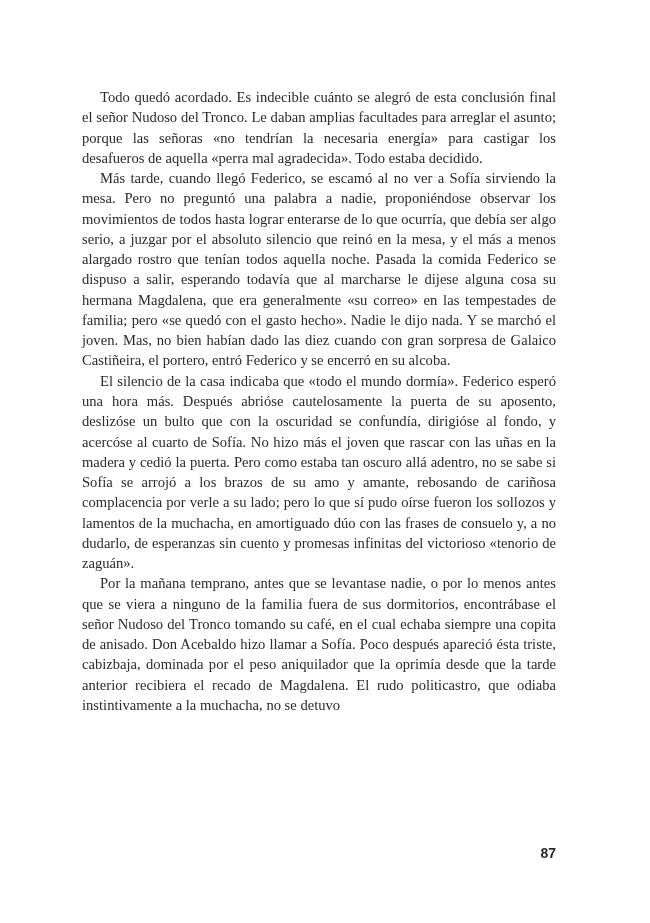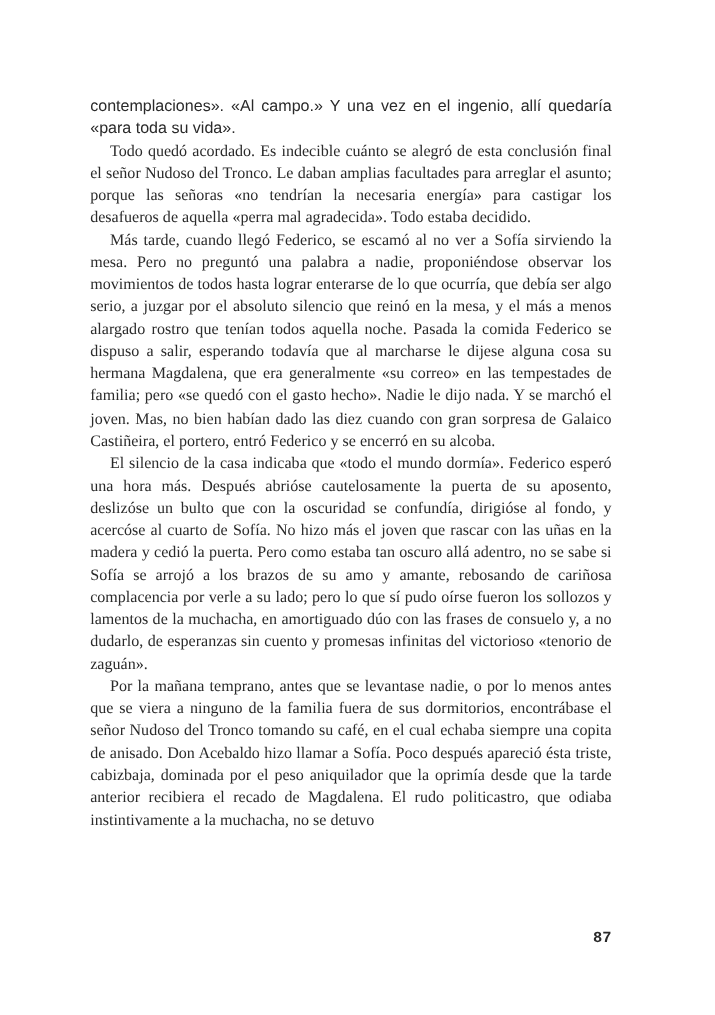--- a/index.html
+++ b/index.html
@@ -17,30 +17,29 @@
     hyphens: manual;
   }
   .page p { margin: 0; }
   .page p.indent { text-indent: 18px; font-family: Liberation Serif, serif; }
   .folio {
     position: absolute;
     left: 530px;
     top: 845px;
     width: 26px;
     text-align: right;
-    font-family: Liberation Mono, monospace;
+    font-family: Liberation Sans, sans-serif;
     font-weight: bold;
     font-size: 14px;
     color: #2a2a2a;
   }
 </style>
 </head>
 <body>
 
 <div class="page">
-  <p>contemplaciones». «Al campo.» Y una vez en el ingenio, allí quedaría «para toda su vida».</p>
   <p class="indent">Todo quedó acordado. Es indecible cuánto se alegró de esta conclusión final el señor Nudoso del Tronco. Le daban amplias facultades para arreglar el asunto; porque las señoras «no tendrían la necesaria energía» para casti­gar los desafueros de aquella «perra mal agradecida». Todo estaba decidido.</p>
   <p class="indent">Más tarde, cuando llegó Federico, se escamó al no ver a Sofía sirviendo la mesa. Pero no preguntó una palabra a nadie, proponiéndose observar los movimientos de todos hasta lograr enterarse de lo que ocurría, que debía ser algo serio, a juzgar por el absoluto silencio que reinó en la mesa, y el más a menos alargado rostro que tenían todos aquella noche. Pasada la comida Federico se dispuso a salir, esperando todavía que al marcharse le dijese al­guna cosa su hermana Magdalena, que era generalmente «su correo» en las tempestades de familia; pero «se quedó con el gasto hecho». Nadie le dijo nada. Y se marchó el joven. Mas, no bien habían dado las diez cuando con gran sorpresa de Galaico Castiñeira, el portero, entró Federico y se encerró en su alcoba.</p>
   <p class="indent">El silencio de la casa indicaba que «todo el mundo dormía». Federico esperó una hora más. Después abrióse cautelosamente la puerta de su apo­sento, deslizóse un bulto que con la oscuridad se confundía, dirigióse al fondo, y acercóse al cuarto de Sofía. No hizo más el joven que rascar con las uñas en la madera y cedió la puerta. Pero como estaba tan oscuro allá adentro, no se sabe si Sofía se arrojó a los brazos de su amo y amante, rebosando de cariñosa complacencia por verle a su lado; pero lo que sí pudo oírse fueron los sollozos y lamentos de la muchacha, en amortiguado dúo con las frases de consuelo y, a no dudarlo, de esperanzas sin cuento y promesas infinitas del victorioso «tenorio de zaguán».</p>
   <p class="indent">Por la mañana temprano, antes que se levantase nadie, o por lo menos antes que se viera a ninguno de la familia fuera de sus dormitorios, encon­trábase el señor Nudoso del Tronco tomando su café, en el cual echaba siempre una copita de anisado. Don Acebaldo hizo llamar a Sofía. Poco des­pués apareció ésta triste, cabizbaja, dominada por el peso aniquilador que la oprimía desde que la tarde anterior recibiera el recado de Magdalena. El rudo politicastro, que odiaba instintivamente a la muchacha, no se detuvo</p>
 </div>
 
 <div class="folio">87</div>
 
 </body></html>

